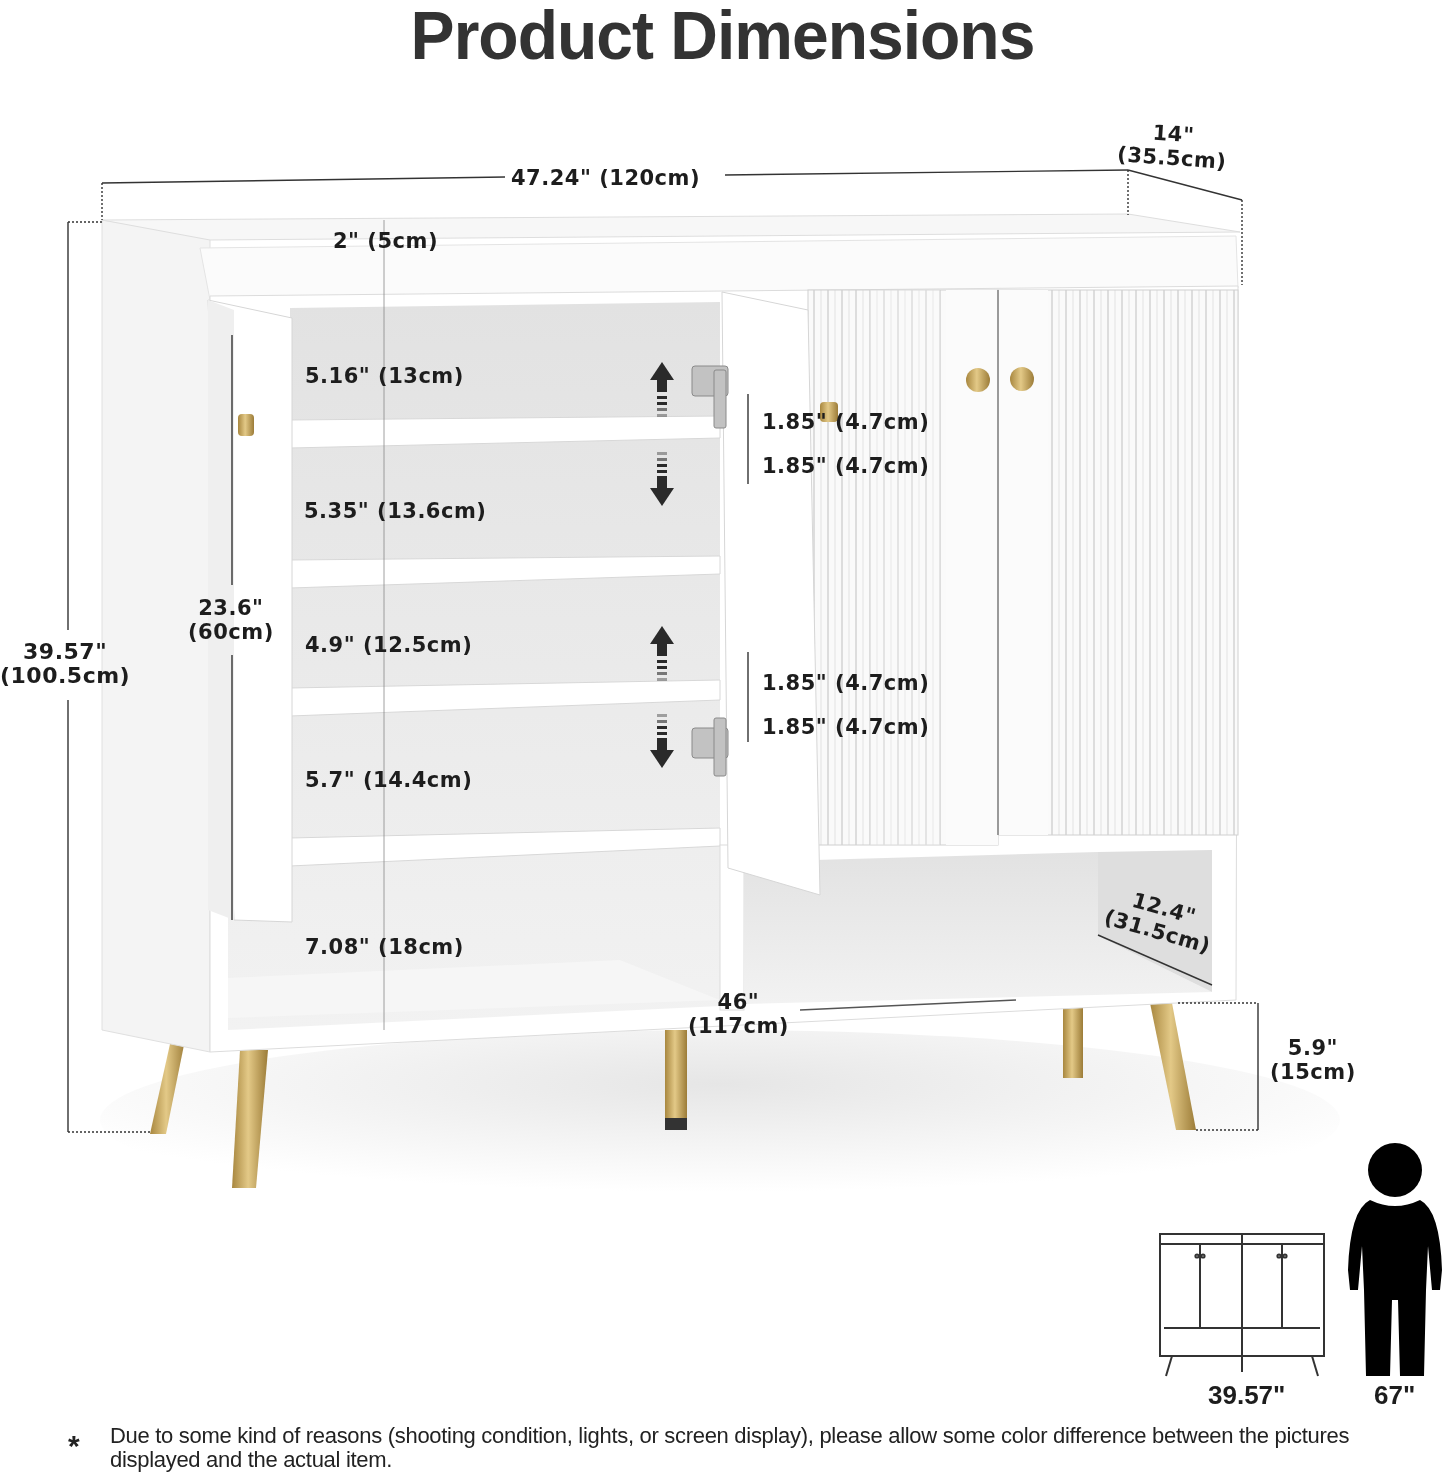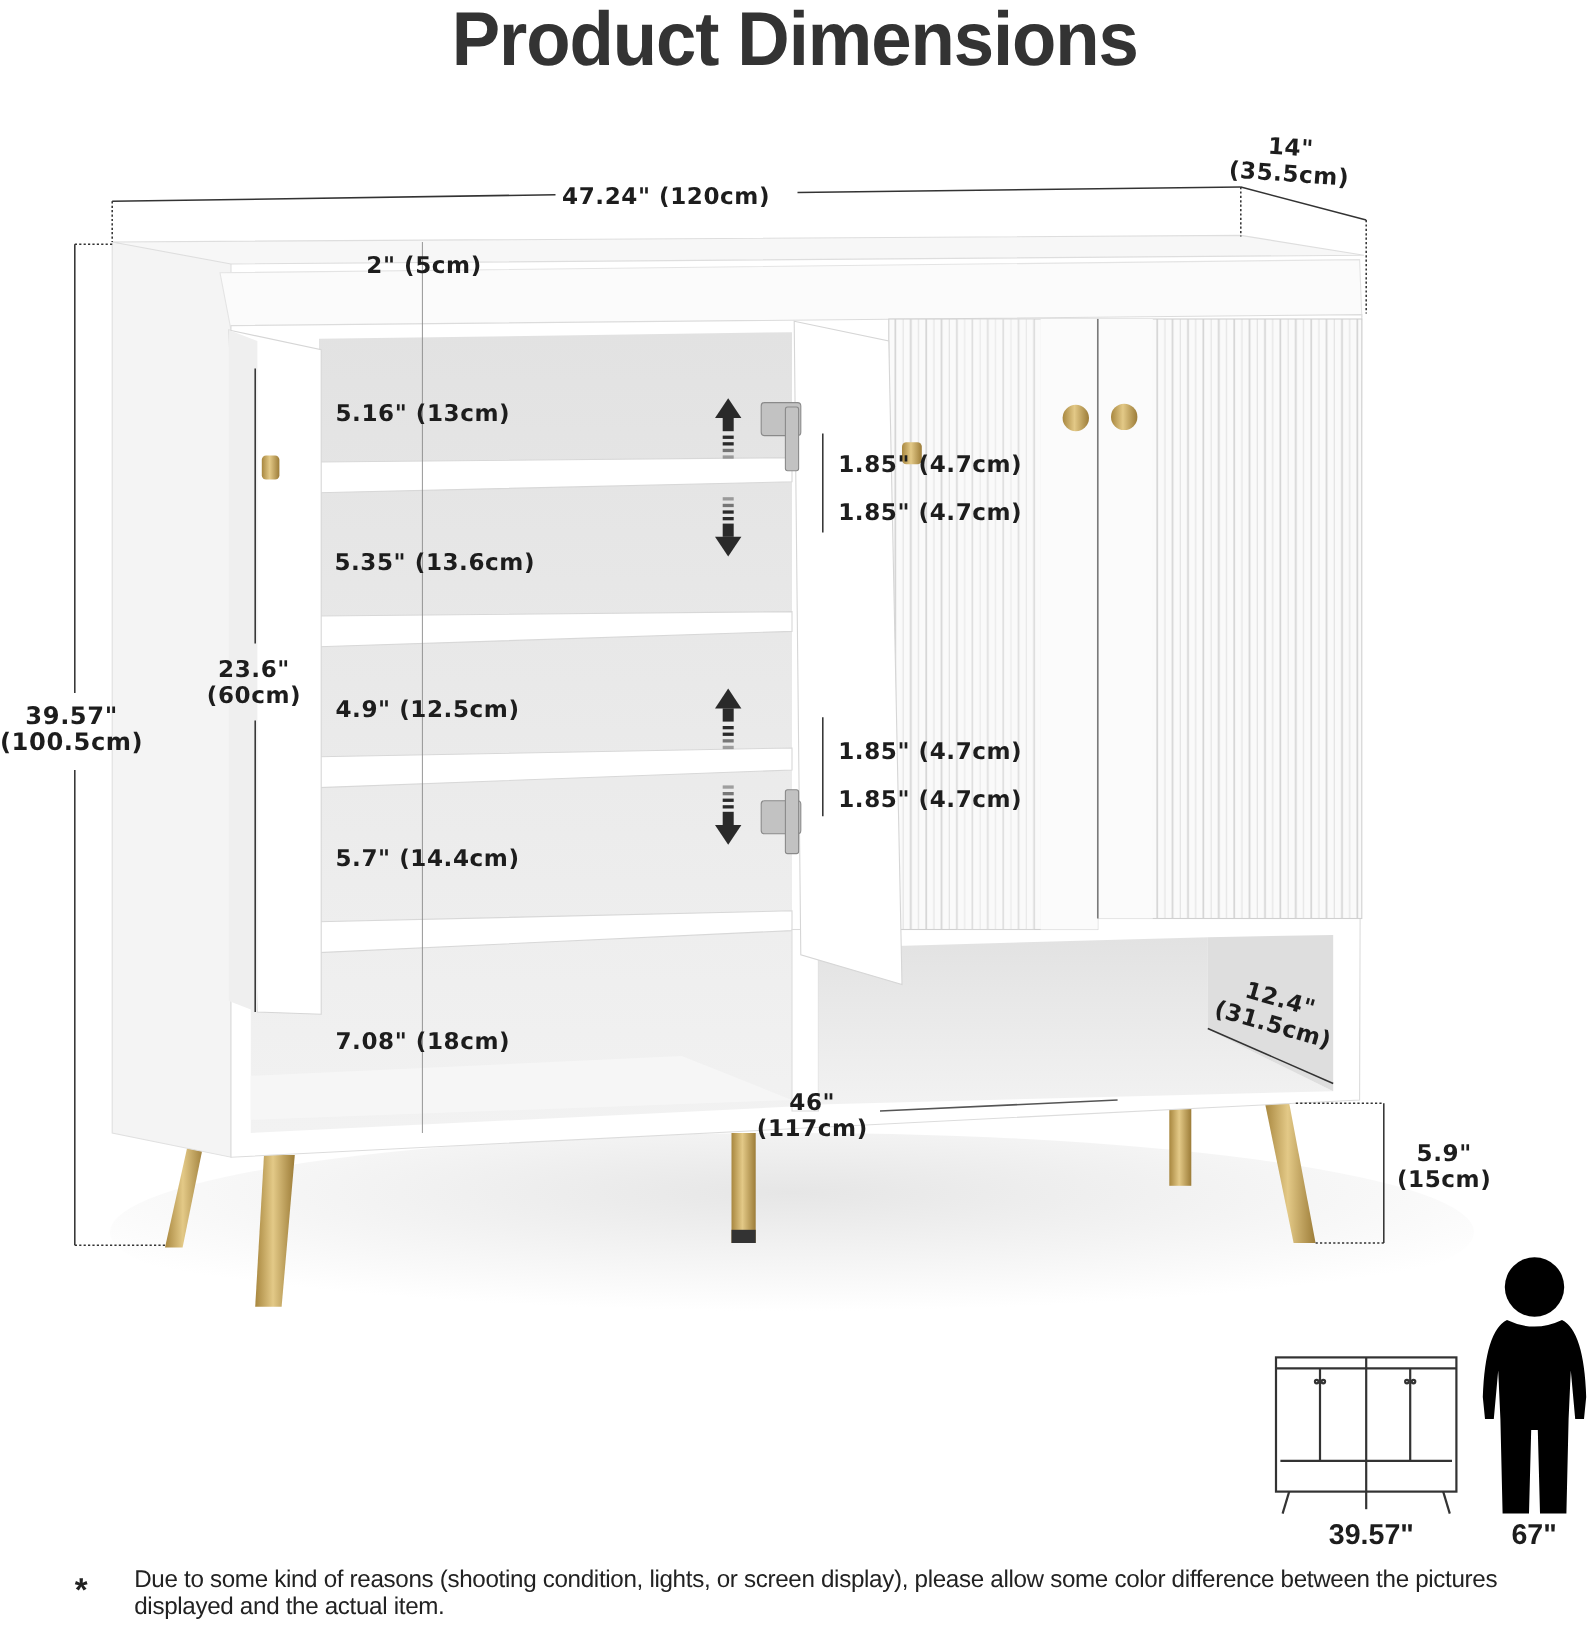--- a/index.html
+++ b/index.html
@@ -27,21 +27,21 @@
   .scale-label {
     position: absolute; font-family: "Liberation Sans", sans-serif;
     font-weight: 700; font-size: 26px; color: #1d1d1d;
   }
 
   .footnote {
     position: absolute; left: 68px; top: 1424px; width: 1300px;
     font-family: "Liberation Sans", sans-serif; font-size: 22px; line-height: 24px; color: #222;
   }
   .footnote .star { position: absolute; left: 0; top: 10px; font-size: 30px; font-weight: 700; }
-  .footnote .txt { position: absolute; left: 54px; top: 0; width: 1260px; letter-spacing: -0.3px; }
+  .footnote .txt { position: absolute; left: 42px; top: 0; width: 1260px; letter-spacing: -0.3px; }
 </style>
 </head>
 <body>
 
 <div class="title">Product Dimensions</div>
 
 <div class="stage">
   <svg class="art" width="1445" height="1484" viewBox="0 0 1445 1484" xmlns="http://www.w3.org/2000/svg">
     <defs>
       <linearGradient id="gold" x1="0" x2="1">

